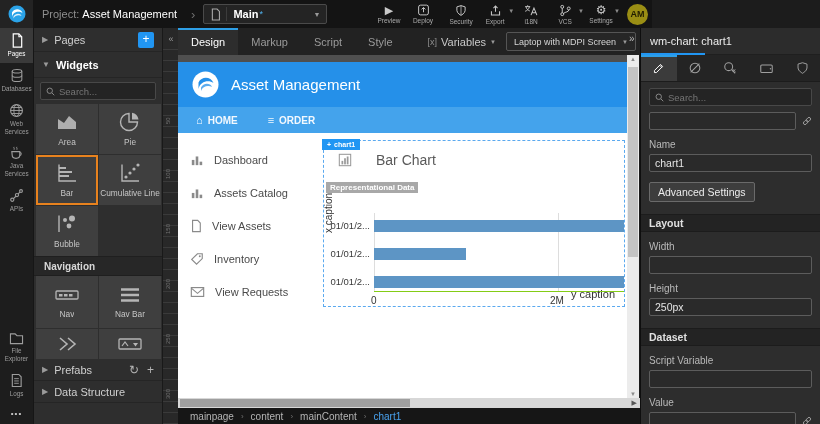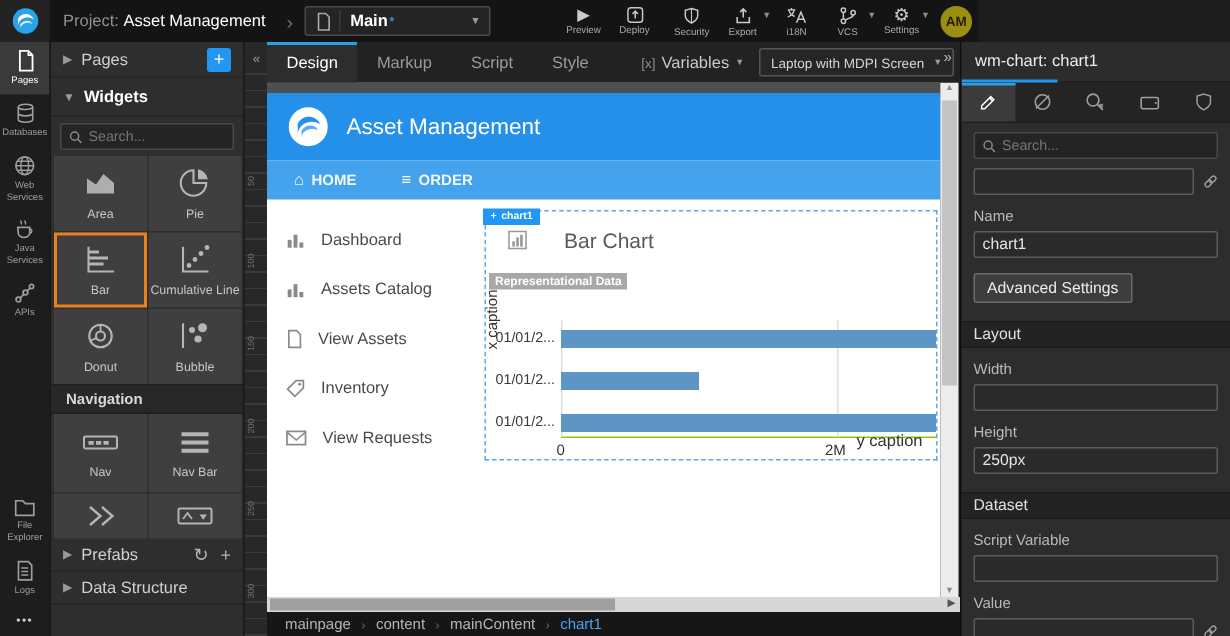--- a/index.html
+++ b/index.html
@@ -147,21 +147,21 @@
   .rp-input{display:flex;align-items:center;height:18px;background:#2a2a2a;border:1px solid #5c5c5c;
     border-radius:2px;padding:0 5px}
   .rp-input input{flex:1;min-width:0;background:transparent;border:none;outline:none;color:#e5e5e5;
     font-size:10.5px;font-family:"Liberation Sans",sans-serif}
   .rp-row{display:flex;align-items:center;gap:6px}
   .rp-row .rp-input{flex:1}
   .rp-btn{margin-top:10px;display:inline-block;background:#3d3d3d;border:1px solid #6a6a6a;border-radius:2px;
     color:#ececec;font-size:10.5px;padding:3px 8px;cursor:pointer}
   .rp-sect{margin:12px -8px 0;height:18px;background:#232323;border-top:1px solid #1c1c1c;
     border-bottom:1px solid #1c1c1c;display:flex;align-items:center;padding-left:8px;
-    color:#e0e0e0;font-size:10.5px;font-weight:400}
+    color:#e0e0e0;font-size:10.5px;font-weight:700}
   .link-ico{cursor:pointer}
 </style>
 </head>
 <body>
 
 <div id="app">
 
   <header id="topbar">
     <div id="logo-tile">
       <svg width="18" height="18" viewBox="0 0 18 18">
@@ -345,28 +345,20 @@
       </div>
       <div class="tile">
         <svg width="24" height="22" viewBox="0 0 24 22">
           <path d="M4 2.5 V19 H21" fill="none" stroke="#b5b5b5" stroke-width="1.4"></path>
           <circle cx="8" cy="15" r="1.6" fill="#b5b5b5"></circle>
             <circle cx="12" cy="11" r="1.6" fill="#b5b5b5"></circle>
           <circle cx="16" cy="7" r="1.6" fill="#b5b5b5"></circle>
             <circle cx="20" cy="3" r="1.6" fill="#b5b5b5"></circle>
         </svg>
         <span class="lbl">Cumulative Line</span>
-      </div>
-      <div class="tile">
-        <svg width="24" height="22" viewBox="0 0 24 22">
-          <circle cx="12" cy="11" r="7.5" fill="none" stroke="#b5b5b5" stroke-width="1.4"></circle>
-          <circle cx="12" cy="11" r="3" fill="none" stroke="#b5b5b5" stroke-width="1.4"></circle>
-          <path d="M12 3.5 L12 8 M5.5 14 L9.3 12.4" stroke="#b5b5b5" stroke-width="1.2"></path>
-        </svg>
-        <span class="lbl">Donut</span>
       </div>
       <div class="tile">
         <svg width="24" height="22" viewBox="0 0 24 22">
           <path d="M4 2.5 V19" stroke="#b5b5b5" stroke-width="1.4"></path>
           <circle cx="10" cy="7" r="2" fill="#b5b5b5"></circle>
             <circle cx="17" cy="5.5" r="3" fill="#b5b5b5"></circle>
           <circle cx="14" cy="13" r="2.4" fill="#b5b5b5"></circle>
         </svg>
         <span class="lbl">Bubble</span>
       </div>

